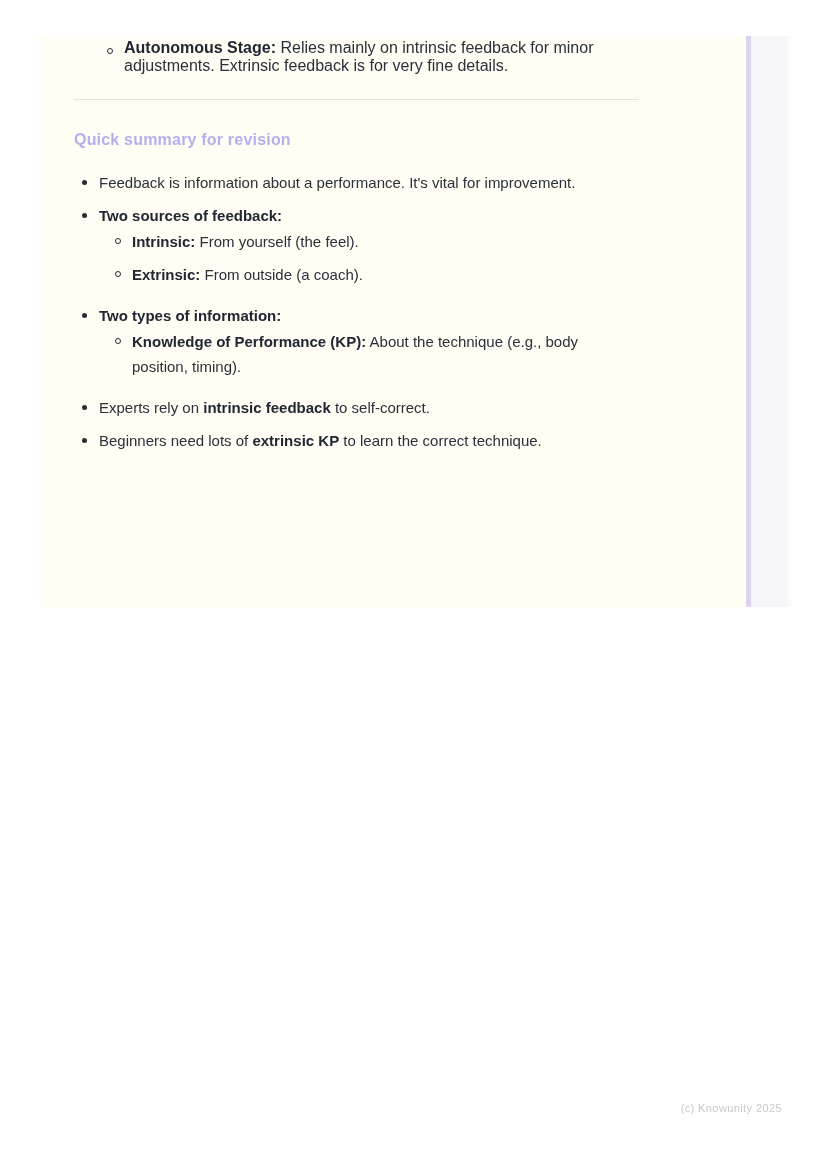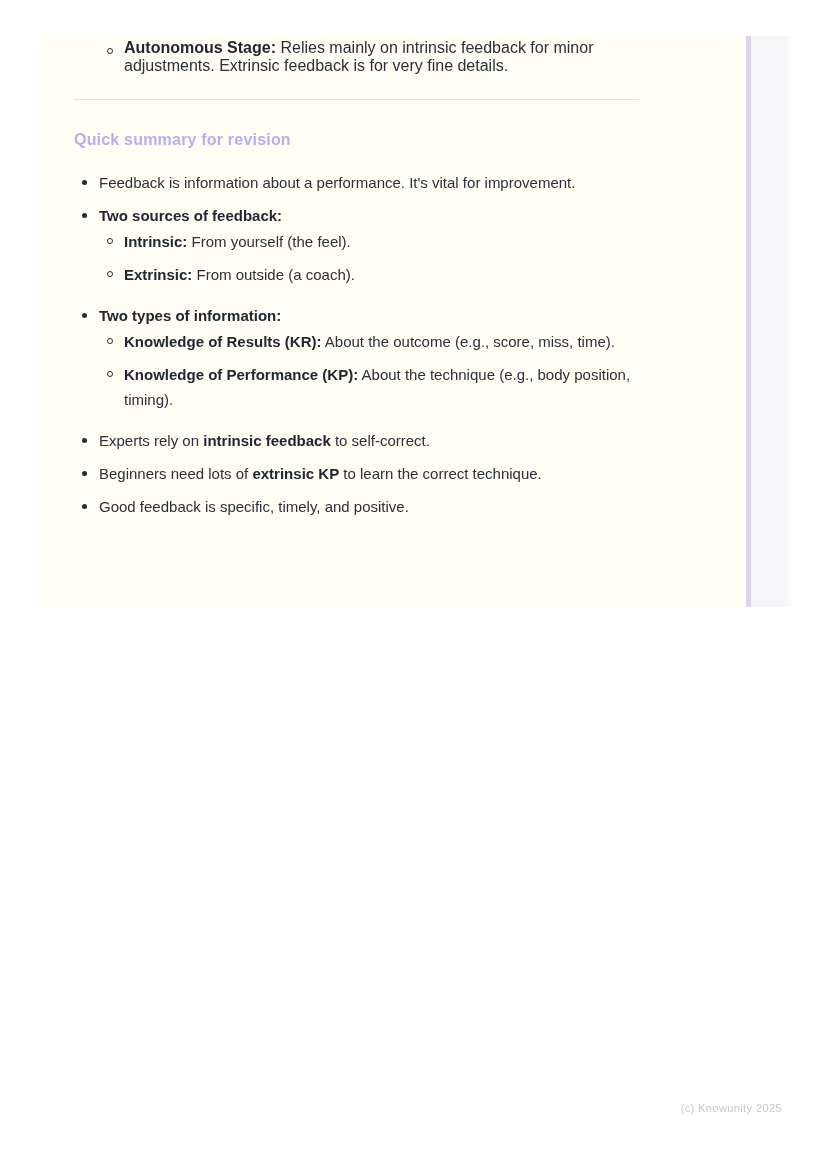--- a/index.html
+++ b/index.html
@@ -46,21 +46,21 @@
     position: absolute;
     left: 8px;
     top: 10px;
     width: 5px;
     height: 5px;
     border-radius: 50%;
     background: #262b33;
   }
   ul.sub {
     list-style: none;
-    margin: 1px 0 16px;
+    margin: 1px 8px 16px;
     padding: 0;
   }
   ul.sub > li {
     position: relative;
     padding-left: 25px;
     margin-bottom: 8px;
   }
   ul.sub > li::before {
     content: "";
     position: absolute;
@@ -153,30 +153,28 @@
 
       <li><span></span><span class="b">Two sources of feedback:</span><span></span>
         <ul class="sub">
           <li><span class="b">Intrinsic:</span><span> From yourself (the feel).</span></li>
           <li><span class="b">Extrinsic:</span><span> From outside (a coach).</span></li>
         </ul>
       </li>
 
       <li><span></span><span class="b">Two types of information:</span><span></span>
         <ul class="sub">
-          <li><span class="b">Knowledge of Results (KR):</span><span> About the outcome (e.g., score, miss, time).</span></li>
           <li><span class="b">Knowledge of Performance (KP):</span><span> About the technique (e.g., body position, timing).</span></li>
         </ul>
       </li>
 
       <li><span>Experts rely on </span><span class="b">intrinsic feedback</span><span> to self-correct.</span></li>
 
       <li><span>Beginners need lots of </span><span class="b">extrinsic KP</span><span> to learn the correct technique.</span></li>
 
-      <li><span>Good feedback is specific, timely, and positive.</span><span class="b"></span><span></span></li>
     </ul>
 
   </div>
 </div>
 
 <div class="edge-line"></div>
 <div class="next-page"></div>
 
 <div class="footer">(c) Knowunity 2025</div>
 

